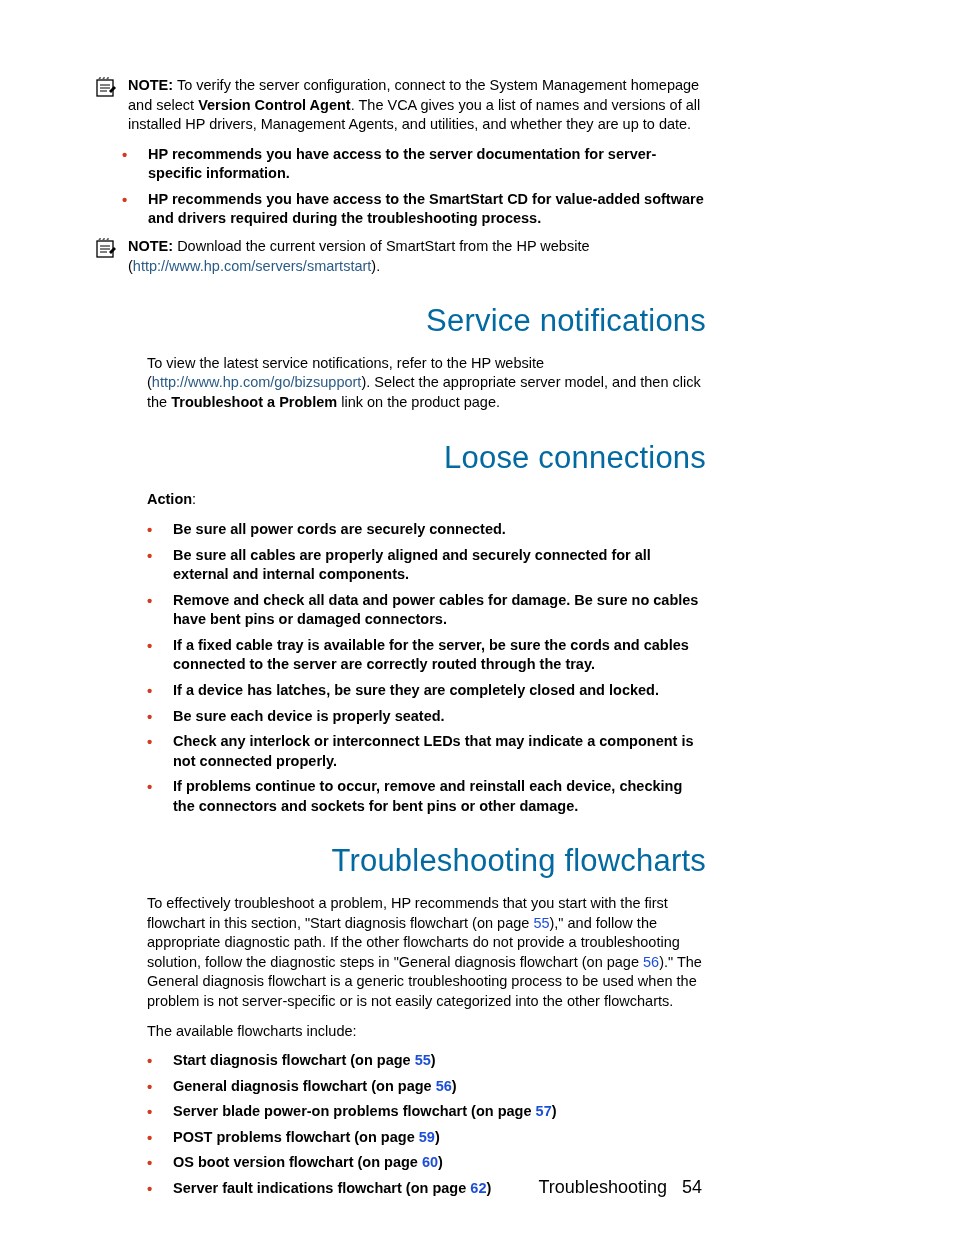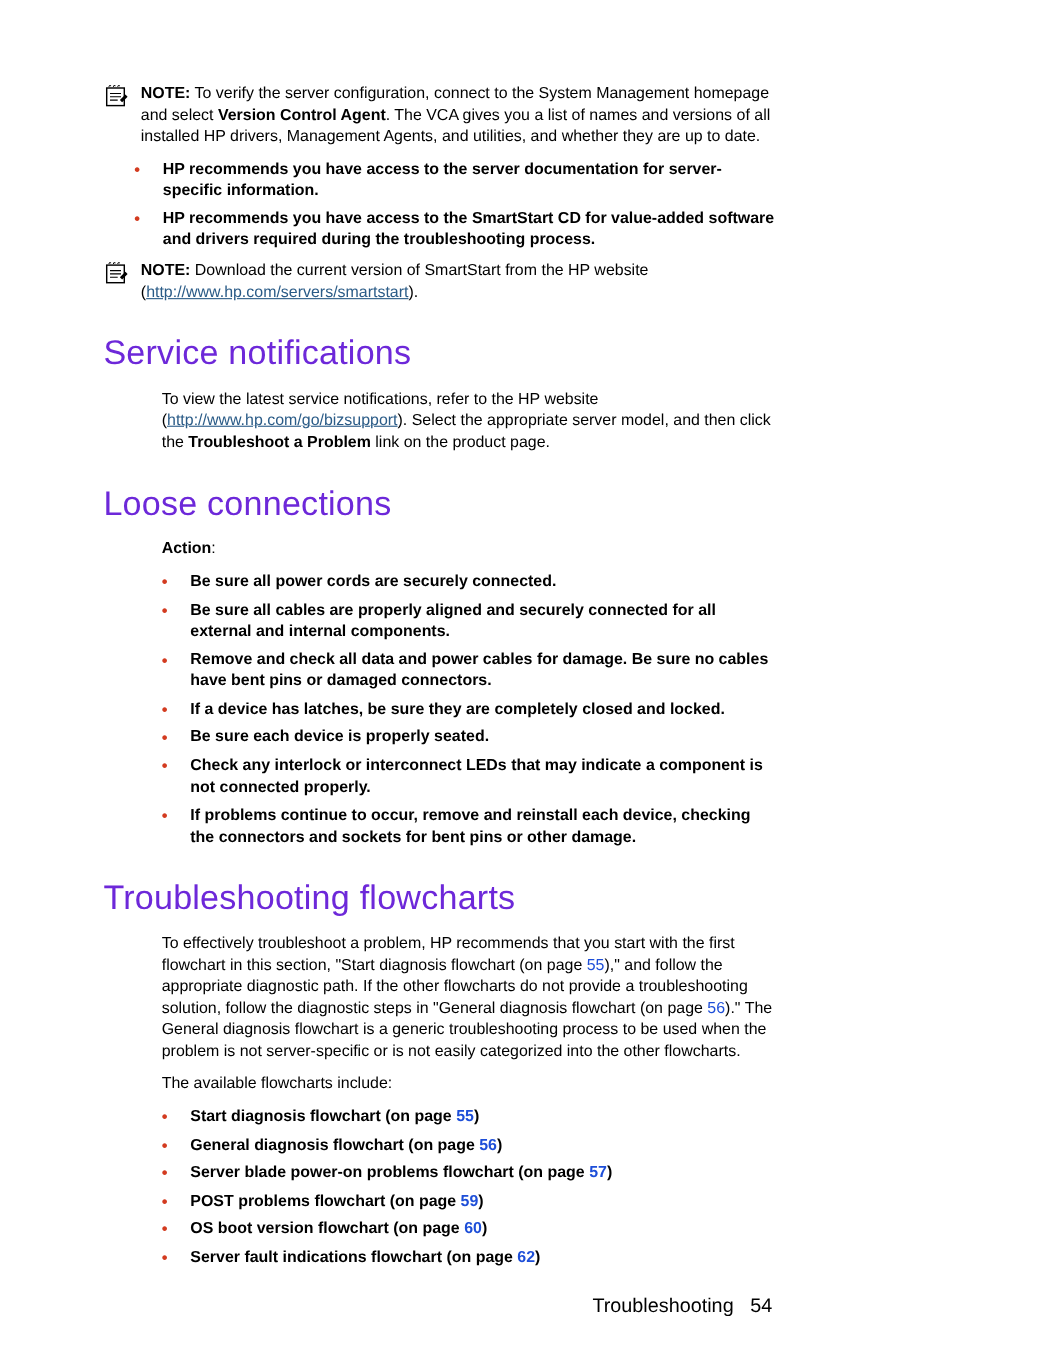--- a/index.html
+++ b/index.html
@@ -57,27 +57,27 @@
     top: 0;
     font-size: 15px;
   }
   ul.bullets.nested {
     margin-left: 40px;
   }
   h2.section {
     font-family: Arial, Helvetica, sans-serif;
     font-weight: 300;
     font-size: 31px;
-    color: #6d28d9;
+    color: #0369a1;
     margin: 24px 0 12px 12px;
     letter-spacing: 0.2px;
+    text-align: right;
   }
   .link {
     color: #2a5b87;
-    text-decoration: underline;
   }
   .pageref {
     color: #1d4ed8;
   }
   .bold { font-weight: bold; }
   .footer {
     position: absolute;
     bottom: 36px;
     right: 84px;
     font-size: 18px;
@@ -136,20 +136,21 @@
     </div>
   </div>
 
   <h2 class="section">Loose connections</h2>
   <div class="indent-body">
     <div class="p"><span class="bold">Action</span>:</div>
     <ul class="bullets">
       <li>Be sure all power cords are securely connected.</li>
       <li>Be sure all cables are properly aligned and securely connected for all external and internal components.</li>
       <li>Remove and check all data and power cables for damage. Be sure no cables have bent pins or damaged connectors.</li>
+      <li>If a fixed cable tray is available for the server, be sure the cords and cables connected to the server are correctly routed through the tray.</li>
       <li>If a device has latches, be sure they are completely closed and locked.</li>
       <li>Be sure each device is properly seated.</li>
       <li>Check any interlock or interconnect LEDs that may indicate a component is not connected properly.</li>
       <li>If problems continue to occur, remove and reinstall each device, checking the connectors and sockets for bent pins or other damage.</li>
     </ul>
   </div>
 
   <h2 class="section">Troubleshooting flowcharts</h2>
   <div class="indent-body">
     <div class="p">

